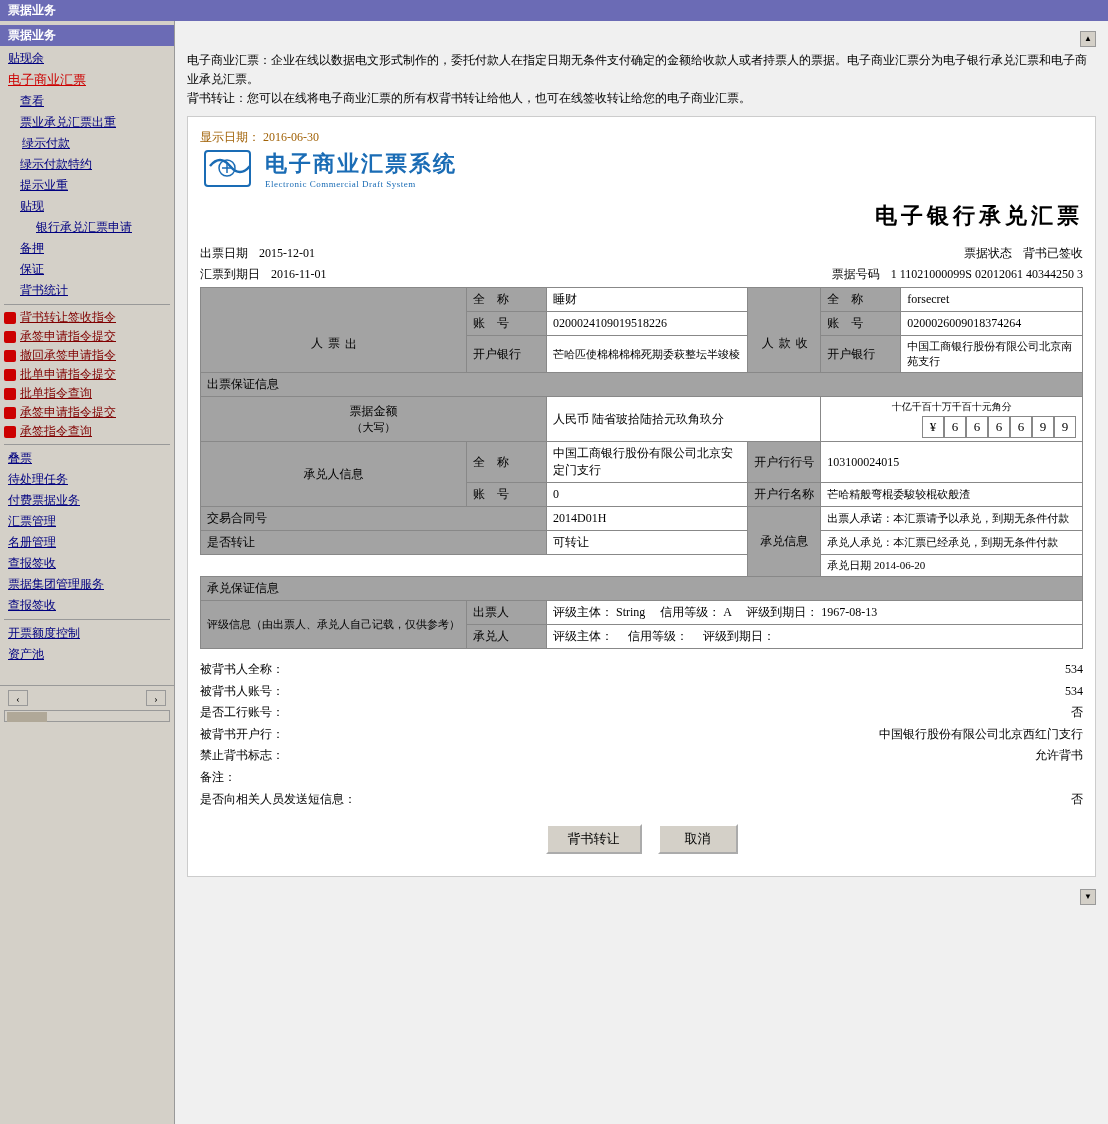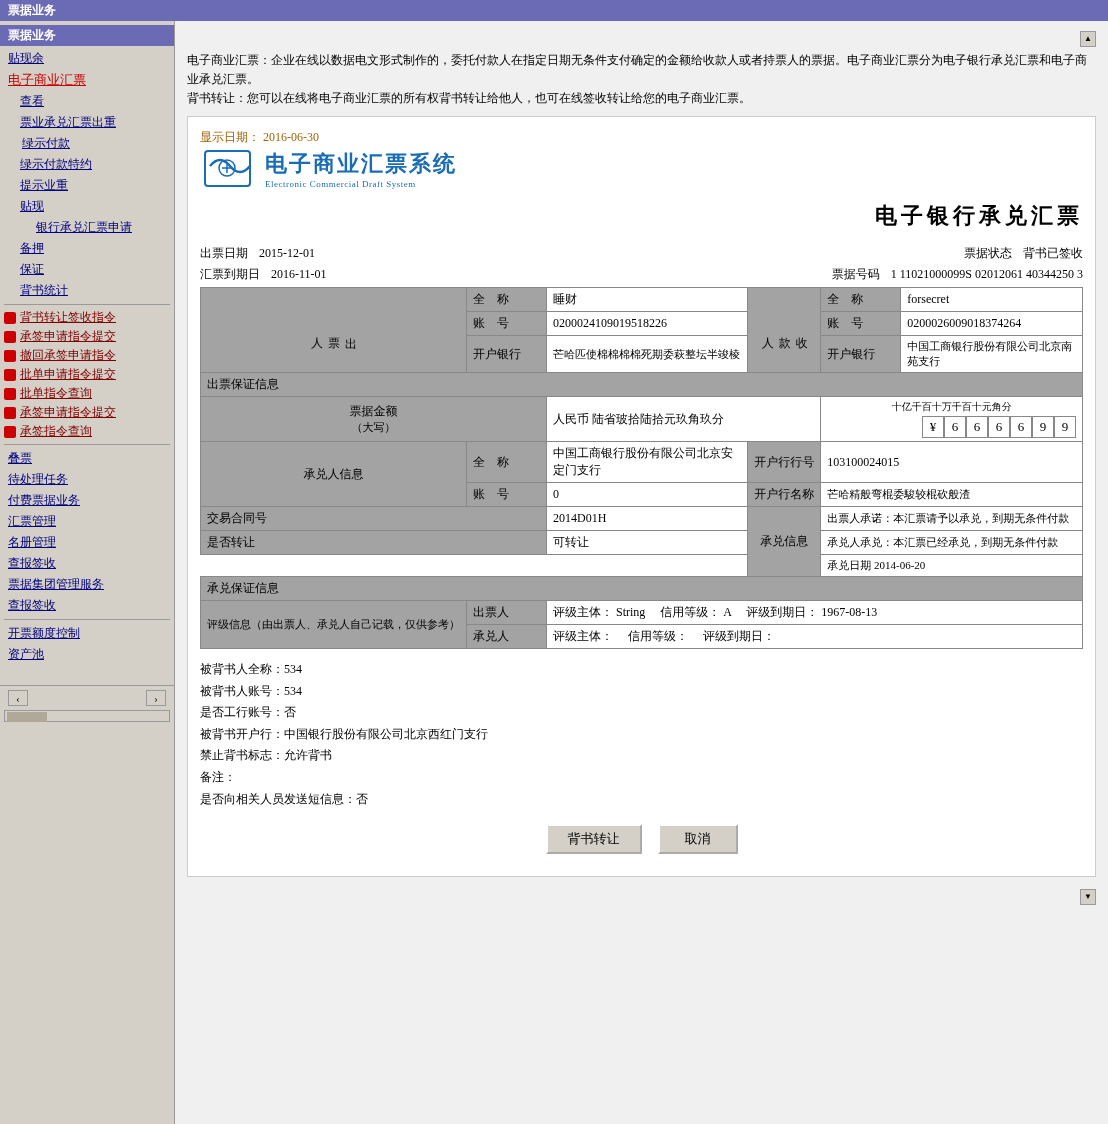--- a/index.html
+++ b/index.html
@@ -198,22 +198,22 @@
     }
     
     .bottom-info {
       margin-top: 10px;
       font-size: 12px;
       text-align: center;
       line-height: 1.8;
     }
     .bottom-info-item {
       display: flex;
-      justify-content: flex-start;
-      gap: 0;
+      justify-content: space-between;
+      gap: 20px;
     }
     
     .btn-area {
       display: flex;
       justify-content: center;
       gap: 16px;
       margin-top: 14px;
       padding-bottom: 10px;
     }
     .btn {

